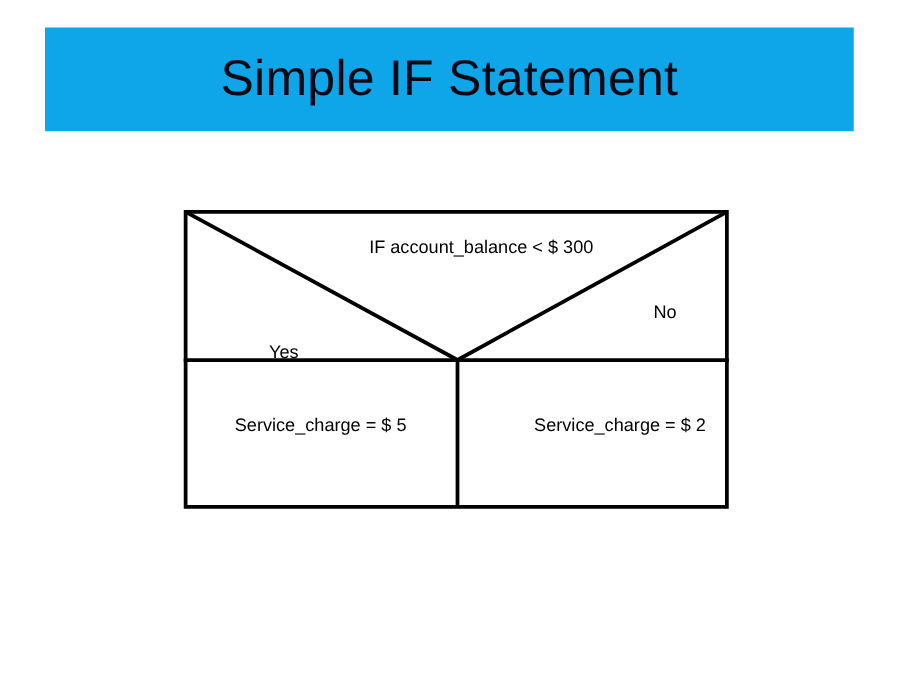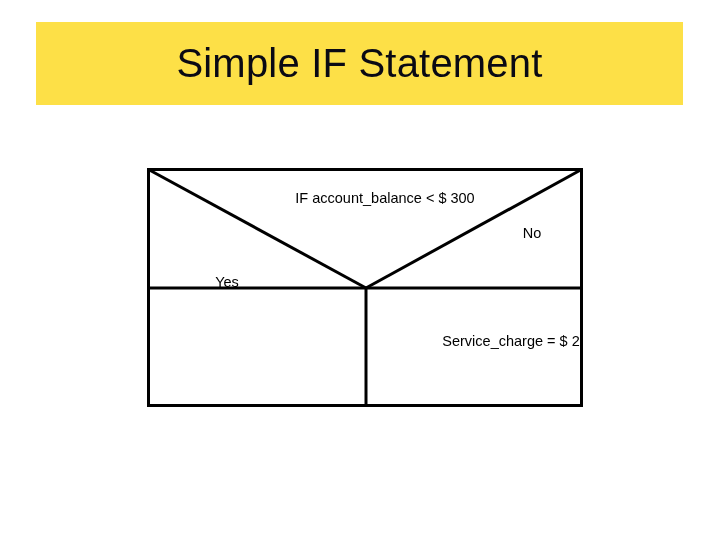--- a/index.html
+++ b/index.html
@@ -17,21 +17,21 @@
     color: #000000;
   }
 
   
   #title-banner {
     position: absolute;
     left: 36px;
     top: 22px;
     width: 647px;
     height: 83px;
-    background: #fde047;
+    background: #0ea5e9;
   }
   #title-text {
     position: absolute;
     left: 0;
     top: 0;
     width: 647px;
     height: 83px;
     display: flex;
     align-items: center;
     justify-content: center;
@@ -84,36 +84,36 @@
     left: 50px;
     top: 75px;
     width: 60px;
     text-align: center;
     margin-top: 32px;
   }
 
   
   #no-label {
     left: 355px;
-    top: 58px;
+    top: 75px;
     width: 60px;
     text-align: center;
   }
 
   
   #then-statement {
     left: 0;
     top: 166px;
     width: 219px;
     text-align: center;
   }
 
   
   #else-statement {
-    left: 234px;
+    left: 219px;
     top: 166px;
     width: 260px;
     text-align: center;
   }
 </style>
 </head>
 <body>
 
 <div id="title-banner">
   <div id="title-text">Simple IF Statement</div>
@@ -133,16 +133,17 @@
 
     <line x1="219" y1="120" x2="219" y2="238" stroke="#000000" stroke-width="3"></line>
   </svg>
 
   <div class="sg-label" id="condition-text">IF account_balance &lt; $ 300</div>
 
   <div class="sg-label" id="yes-label">Yes</div>
 
   <div class="sg-label" id="no-label">No</div>
 
+  <div class="sg-label" id="then-statement">Service_charge = $ 5</div>
 
   <div class="sg-label" id="else-statement">Service_charge = $ 2</div>
 
 </div>
 
 </body></html>

